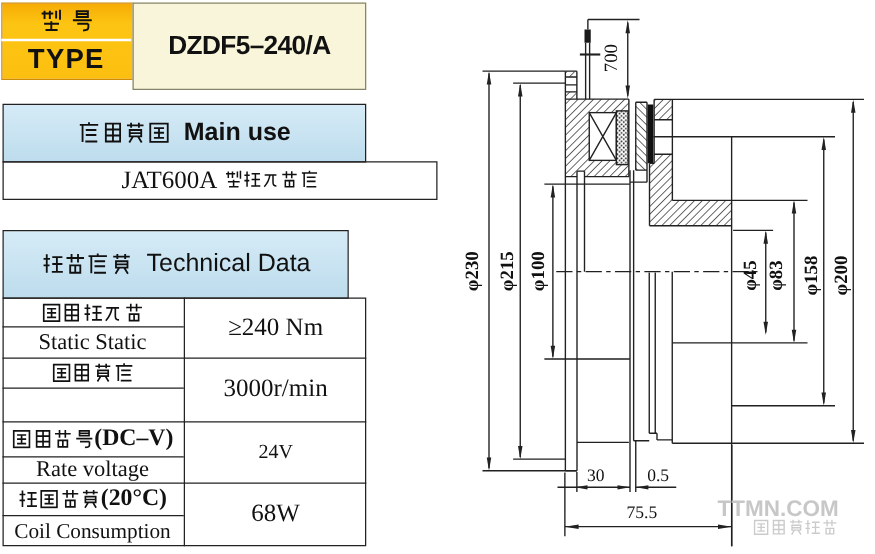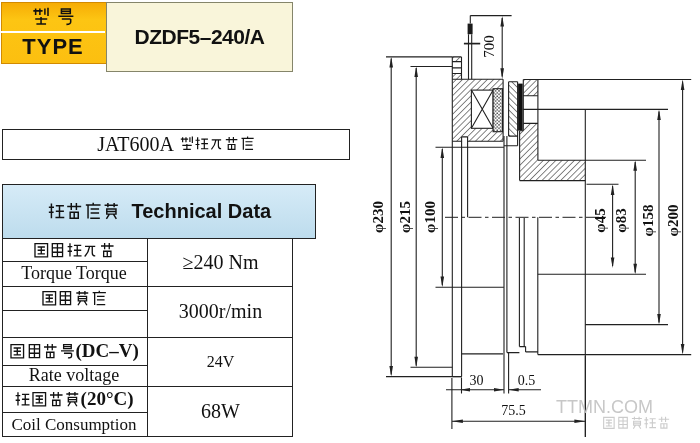--- a/index.html
+++ b/index.html
@@ -55,35 +55,53 @@
       </span>&nbsp;<span class="cj">
         <svg>
           <use href="#k2"></use>
         </svg>
       </span></div>
 
 <div class="abs cen" style="left:1px;top:33px;width:104px;height:28px;font-size:22px;font-weight:bold;letter-spacing:1px">TYPE</div>
 
 <div class="abs cen" style="left:106px;top:2px;width:187px;height:70px;background:#f9f5da;border:1px solid #85856a;box-sizing:border-box;font-size:21px;font-weight:bold;letter-spacing:-0.5px">DZDF5–240/A</div>
 
+<div class="abs cen" style="left:2px;top:83px;width:291px;height:47px;background:linear-gradient(180deg,#d6ebf7,#bddced);border:1px solid #222;box-sizing:border-box;font-size:20px;font-weight:bold">
+<span class="cj">
+        <svg>
+          <use href="#k3"></use>
+        </svg>
+      </span><span class="cj">
+        <svg>
+          <use href="#k4"></use>
+        </svg>
+      </span><span class="cj">
+        <svg>
+          <use href="#k5"></use>
+        </svg>
+      </span><span class="cj">
+        <svg>
+          <use href="#k6"></use>
+        </svg>
+      </span>&nbsp;&nbsp;Main&nbsp;use</div>
 
 <div class="abs cen ser" style="left:2px;top:129px;width:348px;height:31px;border:1px solid #222;box-sizing:border-box;font-size:20px">JAT600A&nbsp;<span style="font-size:16.5px"><span class="cj"><svg>
             <use href="#k1"></use>
           </svg></span><span class="cj"><svg>
             <use href="#k7"></use>
           </svg></span><span class="cj"><svg>
             <use href="#k9"></use>
           </svg></span><span class="cj"><svg>
             <use href="#k8"></use>
           </svg></span><span class="cj"><svg>
             <use href="#k3"></use>
           </svg></span></span></div>
 
 
-<div class="abs cen" style="left:2px;top:184px;width:314px;height:55px;background:linear-gradient(180deg,#d6ebf7,#bddced);border:1px solid #222;box-sizing:border-box;font-size:20px;font-weight:bold">
+<div class="abs cen" style="left:2px;top:184px;width:277px;height:55px;background:linear-gradient(180deg,#d6ebf7,#bddced);border:1px solid #222;box-sizing:border-box;font-size:20px;font-weight:normal">
 <span class="cj">
         <svg>
           <use href="#k7"></use>
         </svg>
       </span><span class="cj">
         <svg>
           <use href="#k8"></use>
         </svg>
       </span><span class="cj">
         <svg>
@@ -134,21 +152,21 @@
           <use href="#k9"></use>
         </svg>
       </span>
       <span class="cj">
         <svg>
           <use href="#k8"></use>
         </svg>
       </span>
     </div>
 
-<div class="abs cen ser" style="left:2px;top:262px;width:144px;height:23px;font-size:18px;white-space:nowrap">Torque Torque</div>
+<div class="abs cen ser" style="left:2px;top:262px;width:144px;height:23px;font-size:18px;white-space:nowrap">Static Static</div>
 
 <div class="abs cen ser" style="left:148px;top:239px;width:145px;height:46px;font-size:20px">≥240 Nm</div>
 
 <div class="abs cen" style="left:2px;top:287px;width:144px;height:22px;font-size:18px;font-weight:bold">
       <span class="cj">
         <svg>
           <use href="#k6"></use>
         </svg>
       </span>
       <span class="cj">
@@ -376,21 +394,21 @@
 
 <g>
           <path d="M451.9 421.3H585.4M451.9 378V428.9M585.4 356V437"></path>
           <polygon points="451.9,421.3 462.9,419.5 462.9,423.1" fill="#212121" stroke="none"></polygon>
           <polygon points="585.4,421.3 574.4,419.5 574.4,423.1" fill="#212121" stroke="none"></polygon>
           <text x="513.5" y="414.5" font-family="Liberation Serif" font-size="14" fill="#111" stroke="none" text-anchor="middle">75.5</text>
         </g>
 </g>
 </svg>
 
-<div class="abs" style="left:556px;top:397px;width:115px;text-align:left;color:#c2c2c2;font-weight:normal;font-size:18px;opacity:.9">TTMN.COM</div>
+<div class="abs" style="left:556px;top:397px;width:115px;text-align:right;color:#c2c2c2;font-weight:bold;font-size:18px;opacity:.9">TTMN.COM</div>
 <div class="abs" style="left:576px;top:414px;width:95px;text-align:right;color:#c6c6c6;font-size:15px;opacity:.9"><span class="cj"><svg>
           <use href="#k6"></use>
         </svg></span><span class="cj"><svg>
           <use href="#k4"></use>
         </svg></span><span class="cj"><svg>
           <use href="#k5"></use>
         </svg></span><span class="cj"><svg>
           <use href="#k7"></use>
         </svg></span><span class="cj"><svg>
           <use href="#k8"></use>

